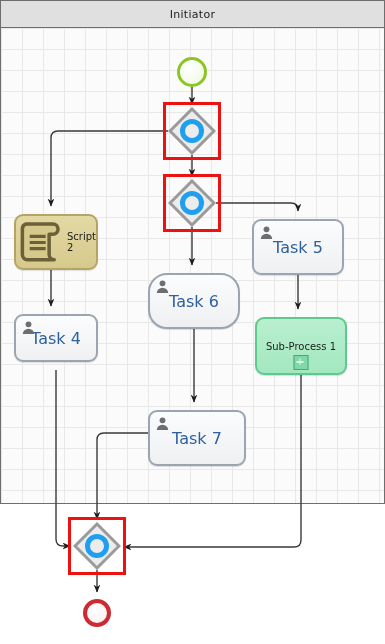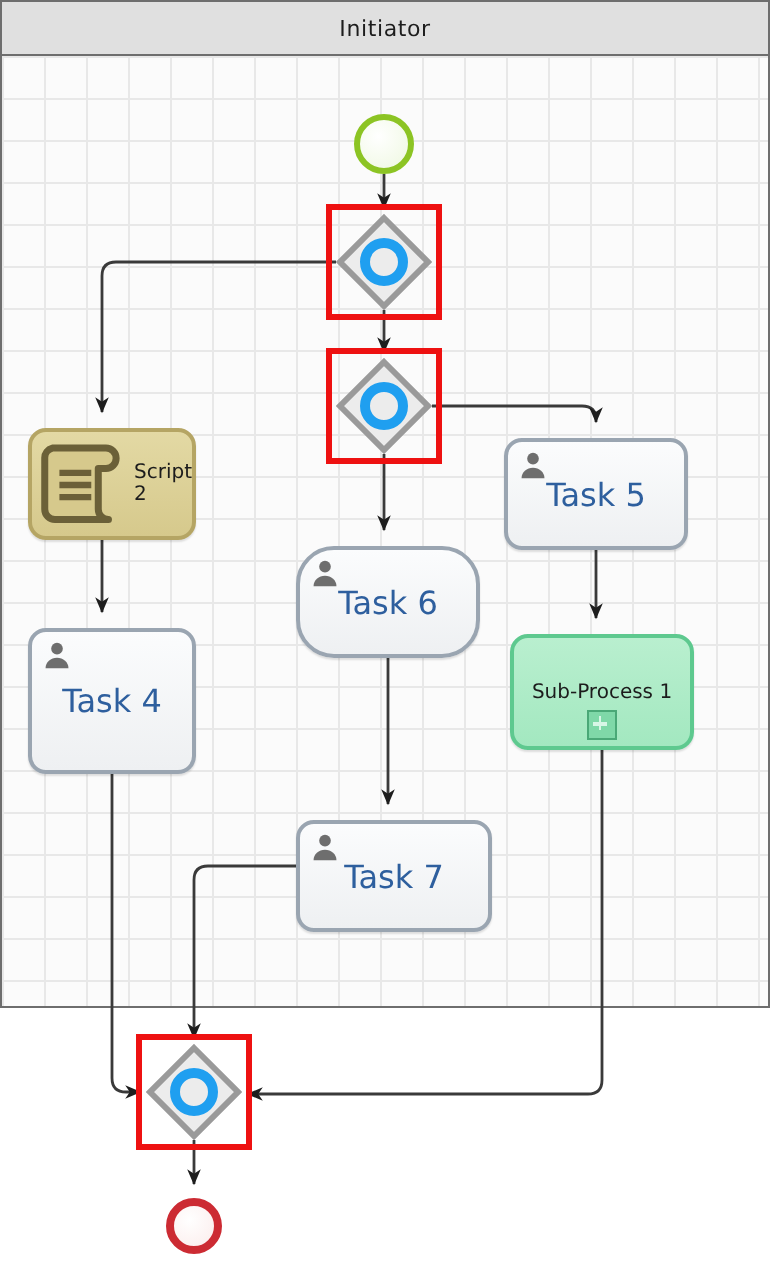--- a/index.html
+++ b/index.html
@@ -123,21 +123,21 @@
   </svg>
 
   <div class="node script" style="left:14px;top:214px;width:84px;height:56px;">
     <svg class="tico" viewBox="0 0 16 16">
       <path d="M3.2,2.2 h8.4 a1.6,1.6 0 0 1 0,3.2 h-1.2 v6.4 a1.6,1.6 0 0 0 1.6,1.6 h-8.4 a1.6,1.6 0 0 1 -1.6,-1.6 v-8.0 a1.6,1.6 0 0 1 1.2,-1.6 z" fill="#d6c98c" stroke="#6b6038" stroke-width="1.1" stroke-linejoin="round"></path>
       <path d="M4.3,6.1 h5.0 M4.3,8.0 h5.0 M4.3,9.9 h5.0" stroke="#6b6038" stroke-width="1"></path>
     </svg>
     <span class="lbl">Script 2</span>
   </div>
 
-  <div class="node task" style="left:14px;top:314px;width:84px;height:73px;">
+  <div class="node task" style="left:14px;top:314px;width:84px;height:48px;">
     <svg class="tico" viewBox="0 0 16 16">
       <circle cx="8" cy="4.6" r="3.1" fill="#6e6e6e"></circle>
       <path d="M1.9,15 a6.1,5.6 0 0 1 12.2,0 z" fill="#6e6e6e"></path>
     </svg>
     <span class="lbl">Task 4</span>
   </div>
 
   <div class="node task" style="left:252px;top:219px;width:92px;height:56px;">
     <svg class="tico" viewBox="0 0 16 16">
       <circle cx="8" cy="4.6" r="3.1" fill="#6e6e6e"></circle>

